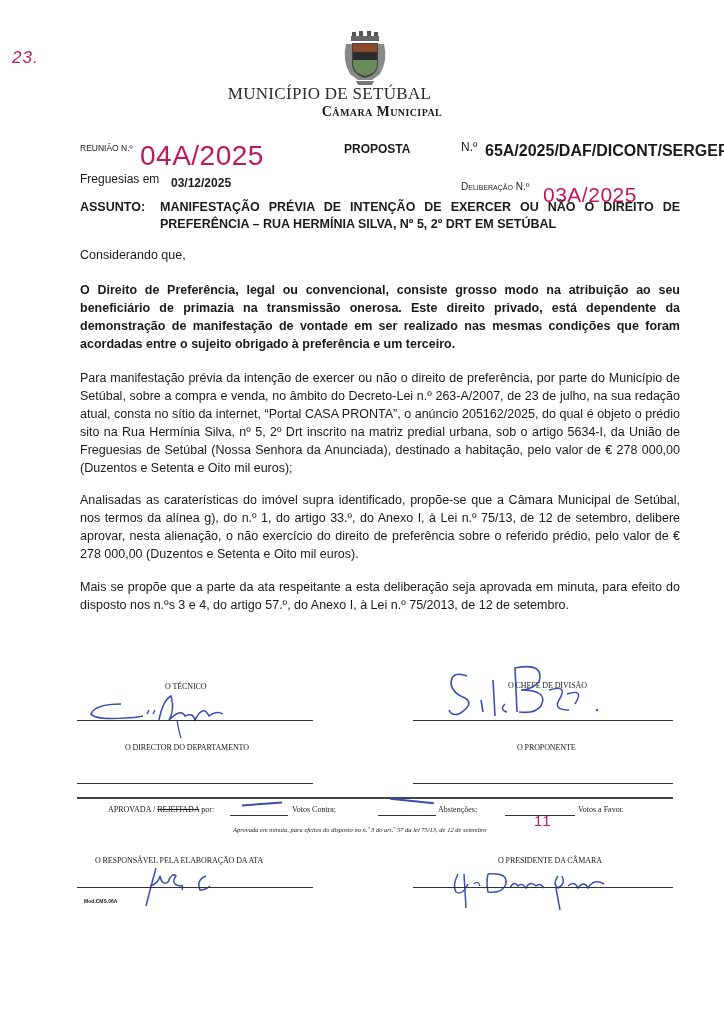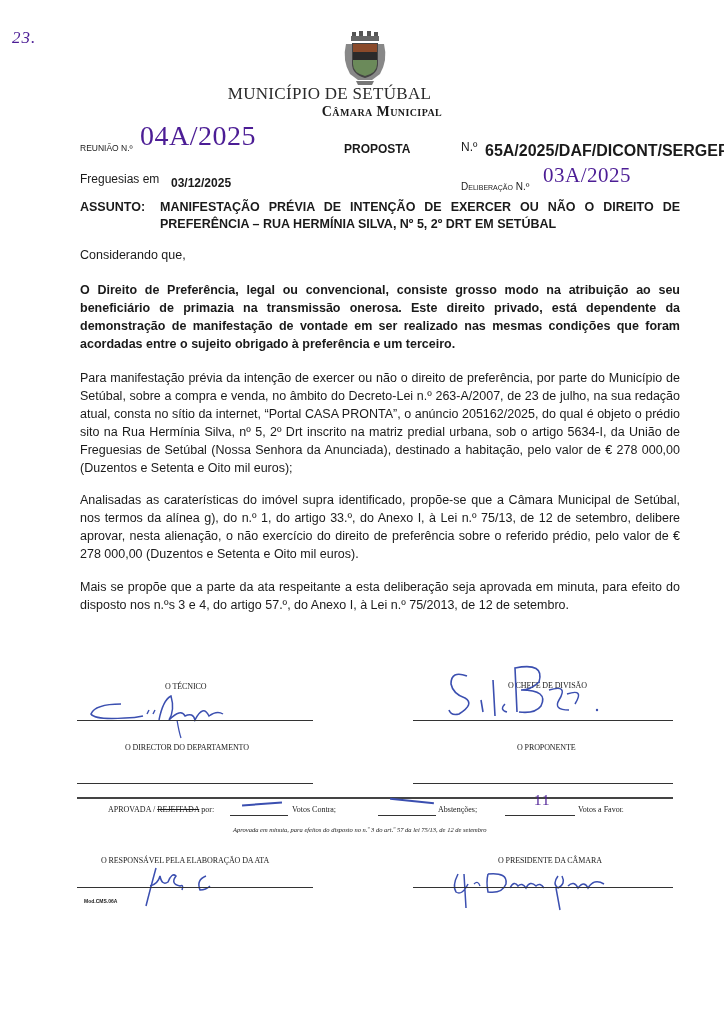--- a/index.html
+++ b/index.html
@@ -1,19 +1,19 @@
 <!DOCTYPE html>
 <html><head>
 <meta charset="utf-8">
 <style>
   * { margin: 0; padding: 0; box-sizing: border-box; }
   html, body { width: 724px; height: 1024px; background: #ffffff; overflow: hidden; }
   body { position: relative; font-family: "Liberation Sans", sans-serif; color: #1a1a1a; }
 
-  .hand { font-family: Liberation Serif, serif; color: #4c1d95; font-style: italic; position: absolute; }
+  .hand { font-family: Liberation Sans, sans-serif; color: #be185d; font-style: italic; position: absolute; margin-top: 20px; }
 
   #page-number { left: 12px; top: 28px; font-size: 17px; letter-spacing: 1px; }
 
   #crest { position: absolute; left: 338px; top: 30px; width: 54px; height: 56px; }
 
   #municipio { position: absolute; left: 0; width: 619px; top: 84px; text-align: center;
     font-family: "Liberation Serif", serif; font-size: 17px; color: #2a2a2a; letter-spacing: 0.3px; padding-left: 40px; }
   #camara { position: absolute; left: 0; width: 724px; top: 104px; text-align: center;
     font-family: "Liberation Serif", serif; font-size: 14px; font-weight: bold; color: #1a1a1a; font-variant: small-caps; padding-left: 40px; letter-spacing: 0.4px; }
 
@@ -63,21 +63,21 @@
   #abstencoes-label { left: 438px; top: 805px; }
   #vote-line-3 { left: 505px; top: 815px; width: 70px; }
   #votos-favor-label { left: 578px; top: 805px; }
 
   #dash-contra { left: 242px; top: 803px; width: 40px; height: 2px; background: #3b4fb0; position: absolute; transform: rotate(-4deg); }
   #dash-abst { left: 390px; top: 800px; width: 44px; height: 2px; background: #3b4fb0; position: absolute; transform: rotate(6deg); }
   #favor-value { left: 534px; top: 792px; font-size: 15px; font-style: normal; letter-spacing: 1px; }
 
   #minuta-note { position: absolute; left: 233px; top: 826px; font-family: "Liberation Serif", serif; font-size: 6.5px; font-style: italic; }
 
-  #responsavel-label { left: 101px; top: 856px; }
+  #responsavel-label { left: 95px; top: 856px; }
   #presidente-label { left: 498px; top: 856px; }
   #line-responsavel { left: 77px; top: 887px; width: 236px; }
   #line-presidente { left: 413px; top: 887px; width: 260px; }
   #model-code { position: absolute; left: 84px; top: 898px; font-size: 5px; font-weight: bold; }
 
   .sig-svg { position: absolute; }
 </style>
 </head>
 <body>
 

